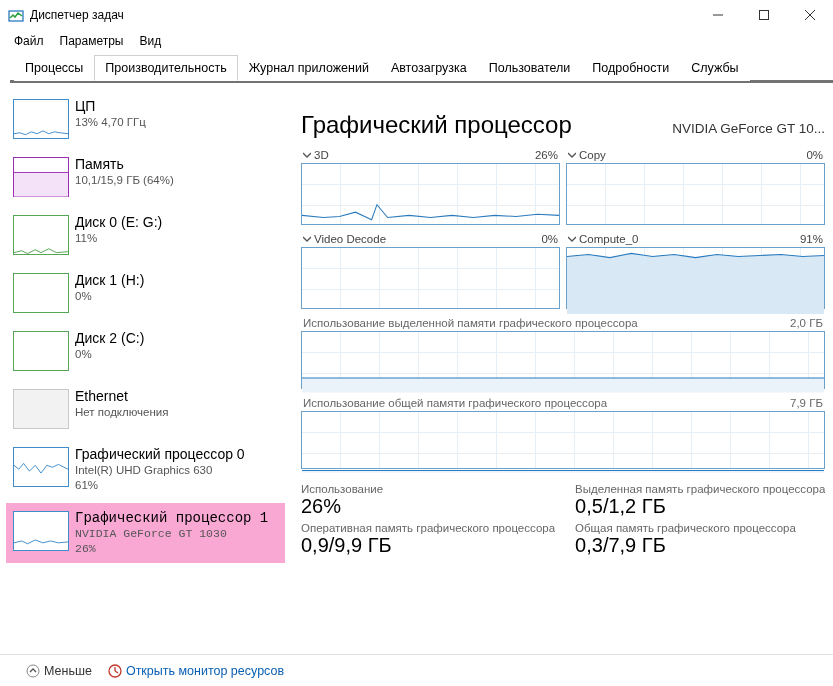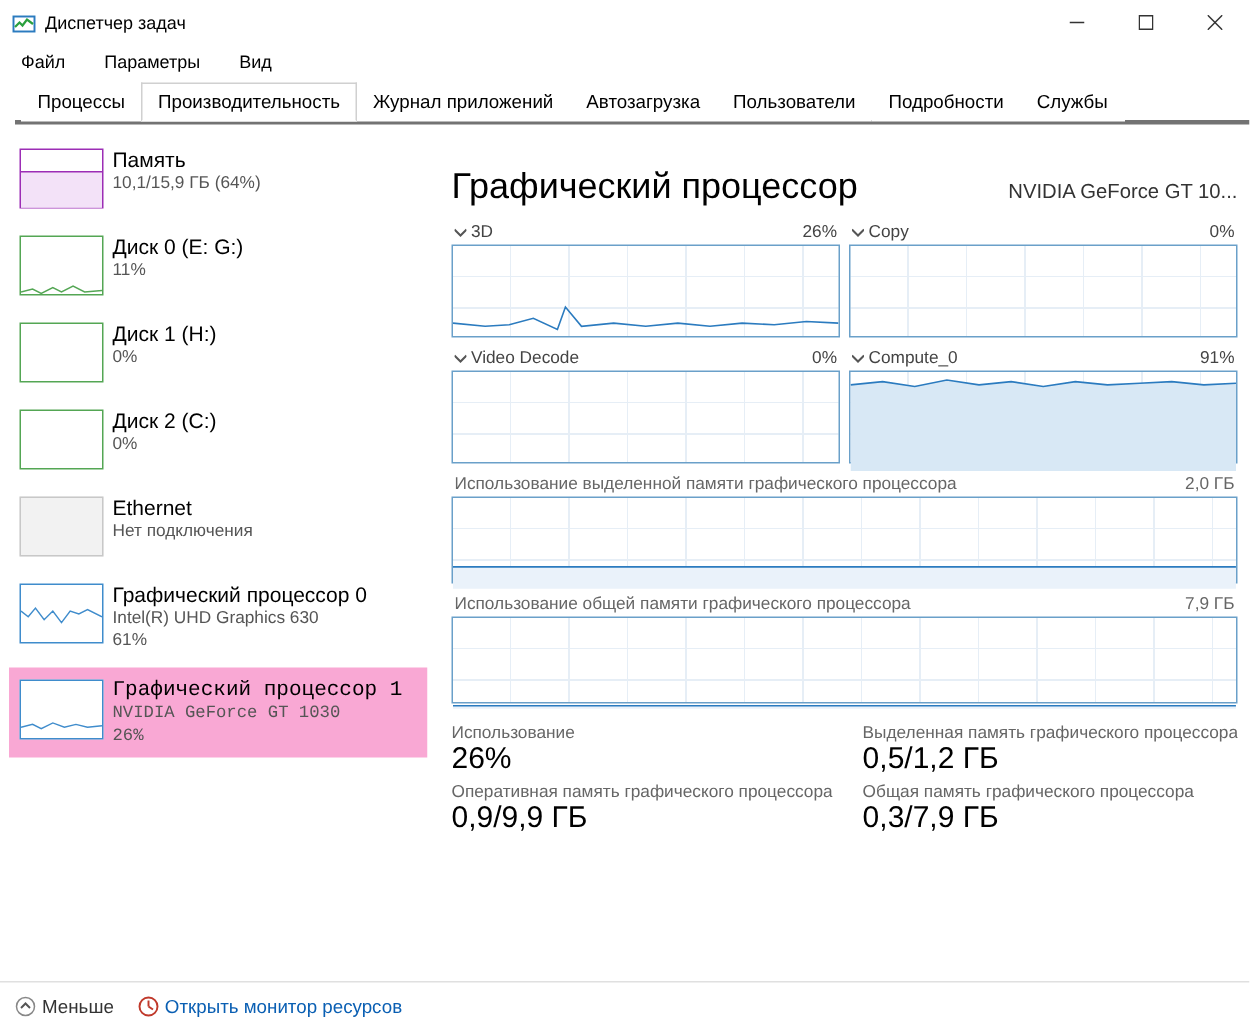--- a/index.html
+++ b/index.html
@@ -5,21 +5,21 @@
   * { box-sizing: border-box; margin: 0; padding: 0; }
   body { font-family: "Segoe UI", Tahoma, sans-serif; font-size: 13px; color: #000; background: #fff; width: 833px; height: 686px; overflow: hidden; display: flex; flex-direction: column; }
   
   .titlebar { height: 30px; display: flex; align-items: center; padding-left: 8px; background: #fff; }
   .titlebar .app-icon { width: 16px; height: 16px; margin-right: 6px; }
   .titlebar .title { font-size: 12px; color: #000; }
   .titlebar .spacer { flex: 1; }
   .winbtn { width: 46px; height: 30px; display: flex; align-items: center; justify-content: center; color: #555; }
   .winbtn svg { width: 10px; height: 10px; }
   
-  .menubar { height: 22px; display: flex; align-items: center; padding: 0 6px; gap: 10px; font-size: 12px; }
+  .menubar { height: 22px; display: flex; align-items: center; padding: 0 6px; gap: 0; font-size: 12px; }
   .menubar .menuitem { padding: 2px 8px; }
   
   .tabrow { border-bottom: 3px solid #737373; display: flex; padding-left: 4px; margin-top: 2px; margin-left: 10px; }
   .tab { padding: 5px 10px; font-size: 12.5px; border: 1px solid transparent; position: relative; top: 1px; background: #fff; }
   .tab.active { border: 1px solid #d0d0d0; border-bottom: 1px solid #fff; }
   
   .main { flex: 1; display: flex; overflow: hidden; }
   
   .sidebar { width: 285px; padding: 8px 0 8px 6px; display: flex; flex-direction: column; gap: 4px; overflow-y: auto; }
   .sb-item { display: flex; align-items: flex-start; padding: 5px 6px; gap: 6px; border: 1px solid transparent; }
@@ -37,21 +37,21 @@
   .chart-cell .chart-label { display: flex; align-items: center; justify-content: space-between; font-size: 11.5px; color: #444; padding: 2px 2px; }
   .chart-label .toggler { display: inline-flex; align-items: center; gap: 3px; }
   .chart-label .toggler svg { width: 8px; height: 8px; }
   .chart { border: 1px solid #6aa0c9; height: 62px; position: relative; background: repeating-linear-gradient(to right, transparent 0, transparent 38px, #e6eef6 38px, #e6eef6 39px), repeating-linear-gradient(to bottom, transparent 0, transparent 20px, #e6eef6 20px, #e6eef6 21px); }
   .chart.full { grid-column: span 2; height: 58px; }
   .chart-full-label { display: flex; justify-content: space-between; font-size: 11.5px; color: #666; margin-top: 8px; padding: 0 2px 2px; }
   .stats { display: grid; grid-template-columns: 1fr 1fr; gap: 4px 20px; margin-top: 14px; }
   .stat .label { font-size: 11.5px; color: #666; white-space: nowrap; overflow: hidden; text-overflow: ellipsis; }
   .stat .value { font-size: 20px; color: #000; }
   
-  .footer { height: 32px; border-top: 1px solid #e0e0e0; display: flex; align-items: center; padding: 0 10px; gap: 16px; font-size: 12.5px; background: #fff; }
+  .footer { height: 32px; border-top: 1px solid #e0e0e0; display: flex; align-items: center; padding: 0 26px; gap: 16px; font-size: 12.5px; background: #fff; }
   .footer .fewer { display: flex; align-items: center; gap: 4px; color: #333; }
   .footer .resmon { display: flex; align-items: center; gap: 4px; color: #0a5fb3; }
   .footer .resmon .resmon-icon { width: 14px; height: 14px; }
   
   .thumb-line { position: absolute; inset: 0; }
 </style>
 </head>
 <body>
 
 <div class="titlebar">
@@ -94,20 +94,31 @@
   <div class="tab">Автозагрузка</div>
   <div class="tab">Пользователи</div>
   <div class="tab">Подробности</div>
   <div class="tab">Службы</div>
 </div>
 
 <div class="main">
 
   <div class="sidebar">
 
+    <div class="sb-item">
+      <div class="sb-thumb" style="border-color:#3f8ccc;">
+        <svg class="thumb-line" viewBox="0 0 56 40" preserveAspectRatio="none">
+            <polyline points="0,35 6,34 12,36 18,33 24,35 30,32 36,35 42,33 48,34 56,35" fill="none" stroke="#3f8ccc" stroke-width="1"></polyline>
+          </svg>
+      </div>
+      <div class="sb-text">
+        <span class="sb-title">ЦП</span>
+        <span class="sb-sub">13% 4,70 ГГц</span>
+      </div>
+    </div>
 
     <div class="sb-item">
       <div class="sb-thumb" style="border-color:#9c2db5;">
         <svg class="thumb-line" viewBox="0 0 56 40" preserveAspectRatio="none">
             <rect x="0" y="15" width="56" height="25" fill="#f3e2f8"></rect>
             <line x1="0" y1="15" x2="56" y2="15" stroke="#9c2db5" stroke-width="1"></line>
           </svg>
       </div>
       <div class="sb-text">
         <span class="sb-title">Память</span>

